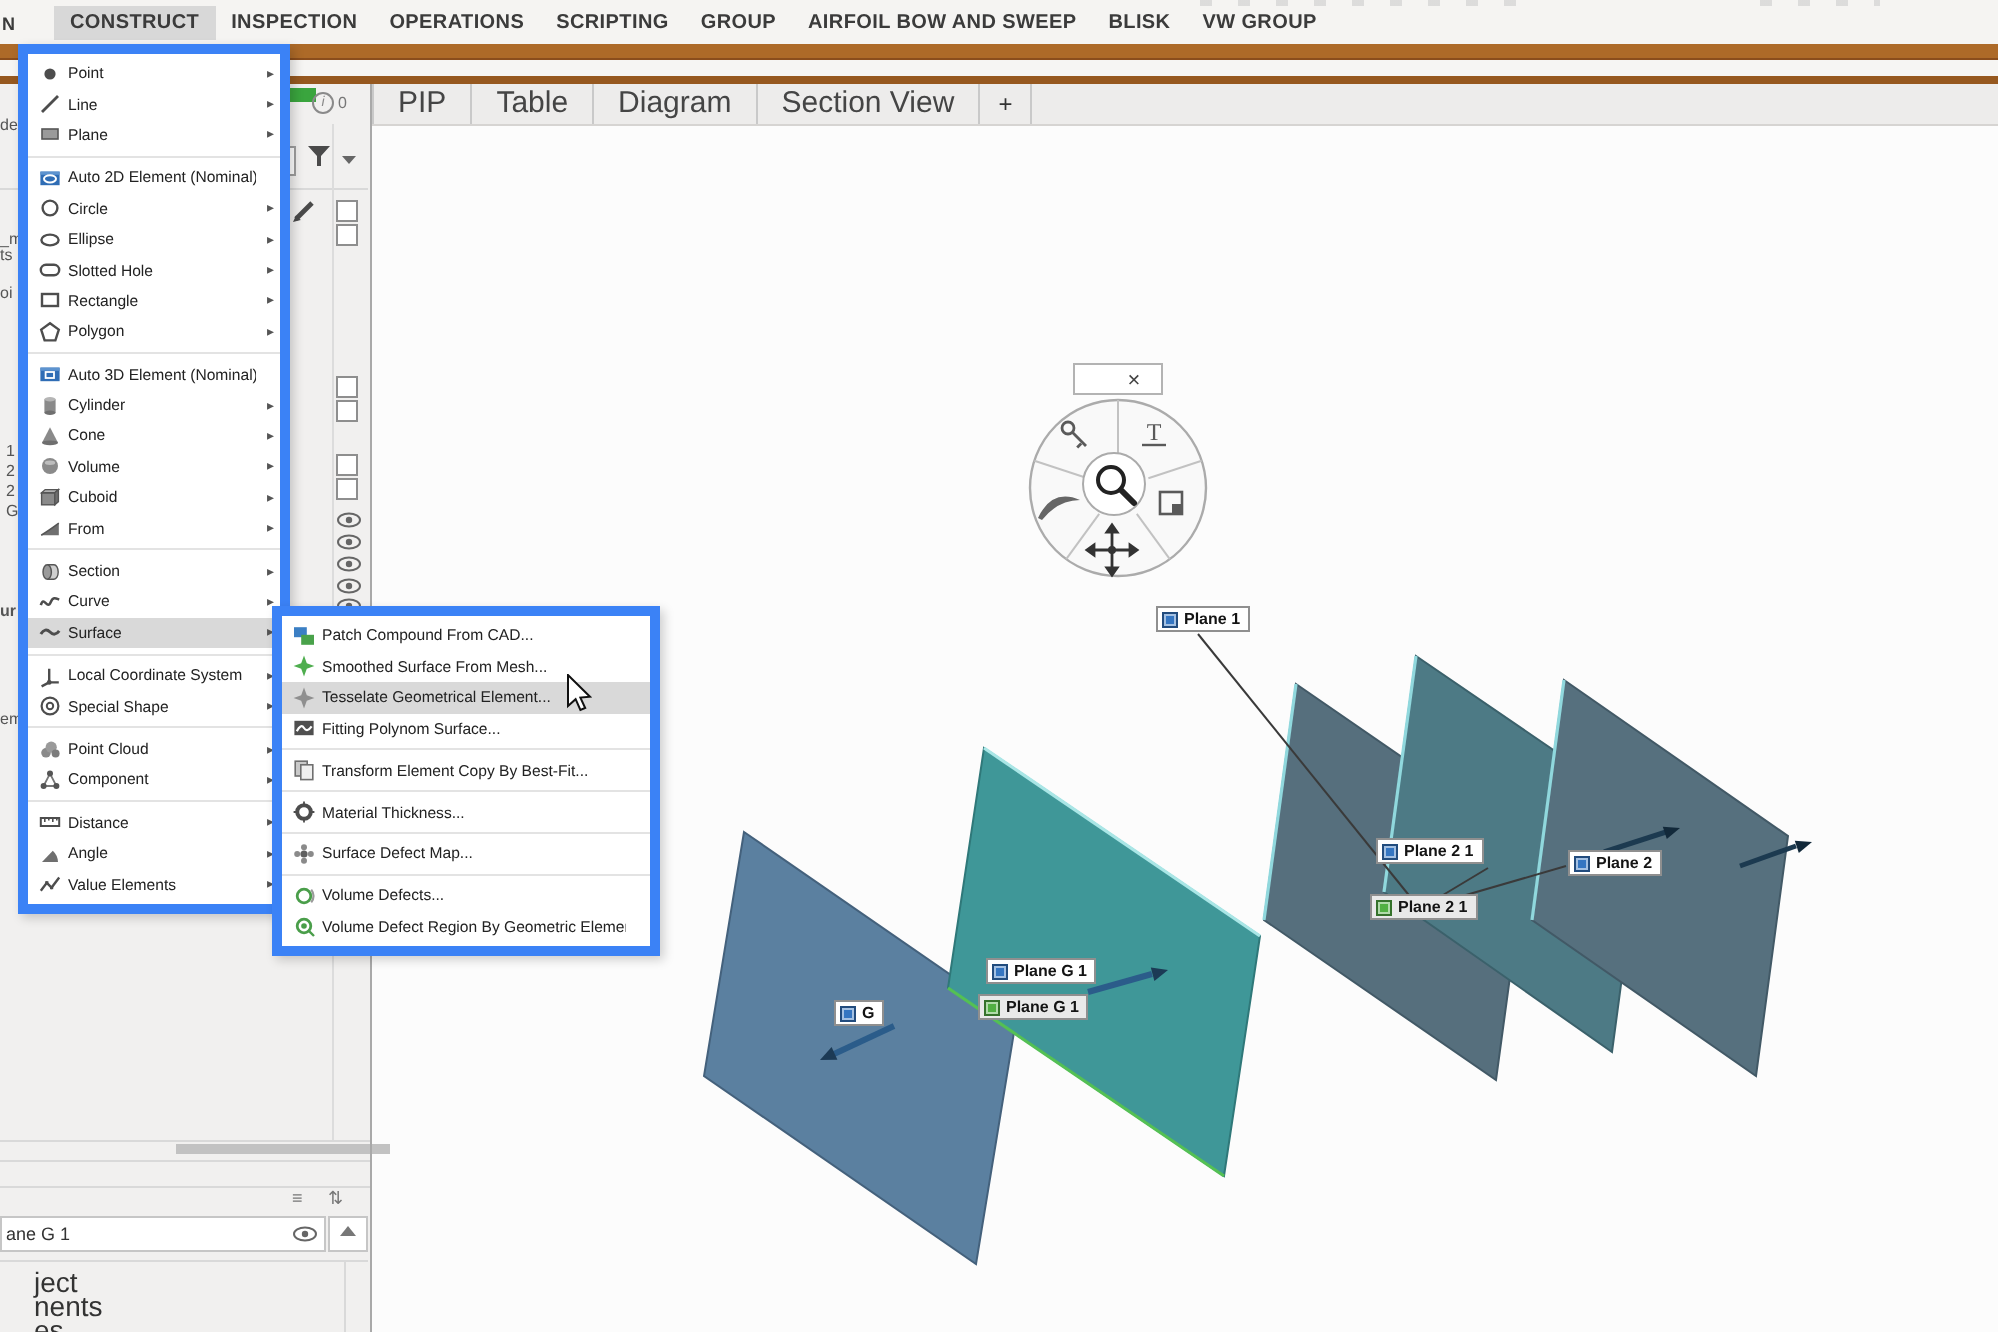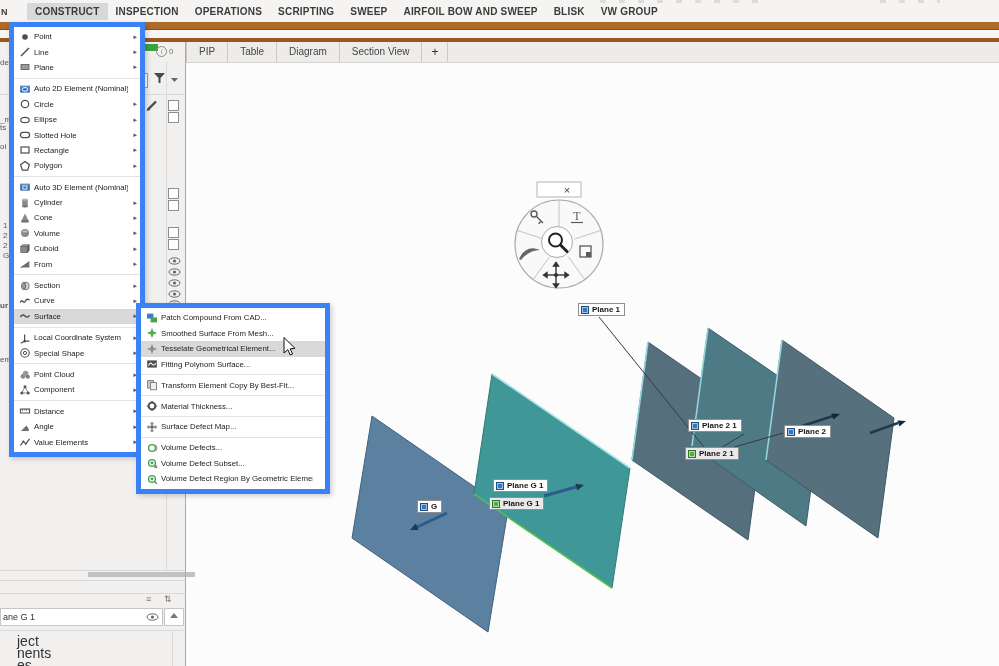--- a/index.html
+++ b/index.html
@@ -17,21 +17,21 @@
   .menu-item{font-size:10px;font-weight:bold;color:#3b3b3b;letter-spacing:.2px;
     padding:0 8px;line-height:17px;white-space:nowrap;cursor:default;}
   .menu-item.active{background:#d8d8d8;}
   #accent-bar{position:absolute;left:0;top:22px;width:999px;height:7px;background:#ad6a28;
     border-bottom:1px solid #8a4d1c;z-index:2;}
   #mid-row{position:absolute;left:0;top:30px;width:999px;height:8px;background:#f6f5f3;z-index:2;}
   #accent-bar2{position:absolute;left:0;top:38px;width:999px;height:4px;background:#96581f;z-index:2;}
   #tab-row{position:absolute;left:0;top:42px;width:999px;height:20px;background:#edeceb;
     border-bottom:1px solid #d6d4d2;z-index:1;}
   #tab-strip{position:absolute;left:186px;top:0;display:flex;height:20px;}
-  .tab{font-size:10px;color:#454545;line-height:20px;padding:0 12px;border-right:1px solid #c9c9c9;
+  .tab{font-size:15px;color:#454545;line-height:20px;padding:0 12px;border-right:1px solid #c9c9c9;
     white-space:nowrap;cursor:default;}
   .tab:first-child{border-left:1px solid #c9c9c9;}
   .tab.add{font-size:12px;padding:0 9px;color:#333;}
 
   
   #left-panel{position:absolute;left:0;top:42px;width:186px;height:624px;background:#f1f0ef;z-index:2;}
   #panel-divider{position:absolute;left:185px;top:42px;width:1px;height:624px;background:#a9a9a9;z-index:4;}
   .abs{position:absolute;}
   .frag{position:absolute;font-size:8px;color:#555;white-space:nowrap;}
   #green-progress{position:absolute;left:133px;top:2px;width:25px;height:7px;background:#3aa53e;}
@@ -84,21 +84,21 @@
 
   <div id="topbar">
     <div id="top-clips"></div>
     <div id="top-clips2"></div>
     <span id="menu-fragment">N</span>
     <div id="menubar-items">
         <span class="menu-item active">CONSTRUCT</span>
         <span class="menu-item">INSPECTION</span>
         <span class="menu-item">OPERATIONS</span>
         <span class="menu-item">SCRIPTING</span>
-        <span class="menu-item">SWEEP</span>
+        <span class="menu-item">GROUP</span>
         <span class="menu-item">AIRFOIL BOW AND SWEEP</span>
         <span class="menu-item">BLISK</span>
         <span class="menu-item">VW GROUP</span>
       </div>
   </div>
   <div id="accent-bar"></div>
   <div id="mid-row"></div>
   <div id="accent-bar2"></div>
 
   <div id="tab-row">
@@ -657,31 +657,20 @@
           </svg>
         </span>
         <span class="m-lb">Volume Defects...</span>
         <span class="m-ar"></span>
       </div>
       <div class="m-item">
         <span class="m-ic">
           <svg width="12" height="12" viewBox="0 0 12 12">
             <circle cx="6" cy="6" r="3.4" fill="none" stroke="#4a9e4a" stroke-width="1.4"></circle>
             <circle cx="6" cy="6" r="1.4" fill="#4a9e4a"></circle>
-            <rect x="8.2" y="8.2" width="3" height="3" fill="#8a8a8a"></rect>
-          </svg>
-        </span>
-        <span class="m-lb">Volume Defect Subset...</span>
-        <span class="m-ar"></span>
-      </div>
-      <div class="m-item">
-        <span class="m-ic">
-          <svg width="12" height="12" viewBox="0 0 12 12">
-            <circle cx="6" cy="6" r="3.4" fill="none" stroke="#4a9e4a" stroke-width="1.4"></circle>
-            <circle cx="6" cy="6" r="1.4" fill="#4a9e4a"></circle>
             <path d="M8.4 8.4 L11 11" stroke="#4a9e4a" stroke-width="1.2"></path>
           </svg>
         </span>
         <span class="m-lb">Volume Defect Region By Geometric Element...</span>
         <span class="m-ar"></span>
       </div>
     </div>
 
   <svg id="cursor-svg" width="16" height="20">
     <polygon points="1,0.5 1,16 4.8,12.6 7.2,18 9.6,17 7.2,11.8 12,11.4" fill="#fff" stroke="#111" stroke-width="1"></polygon>

